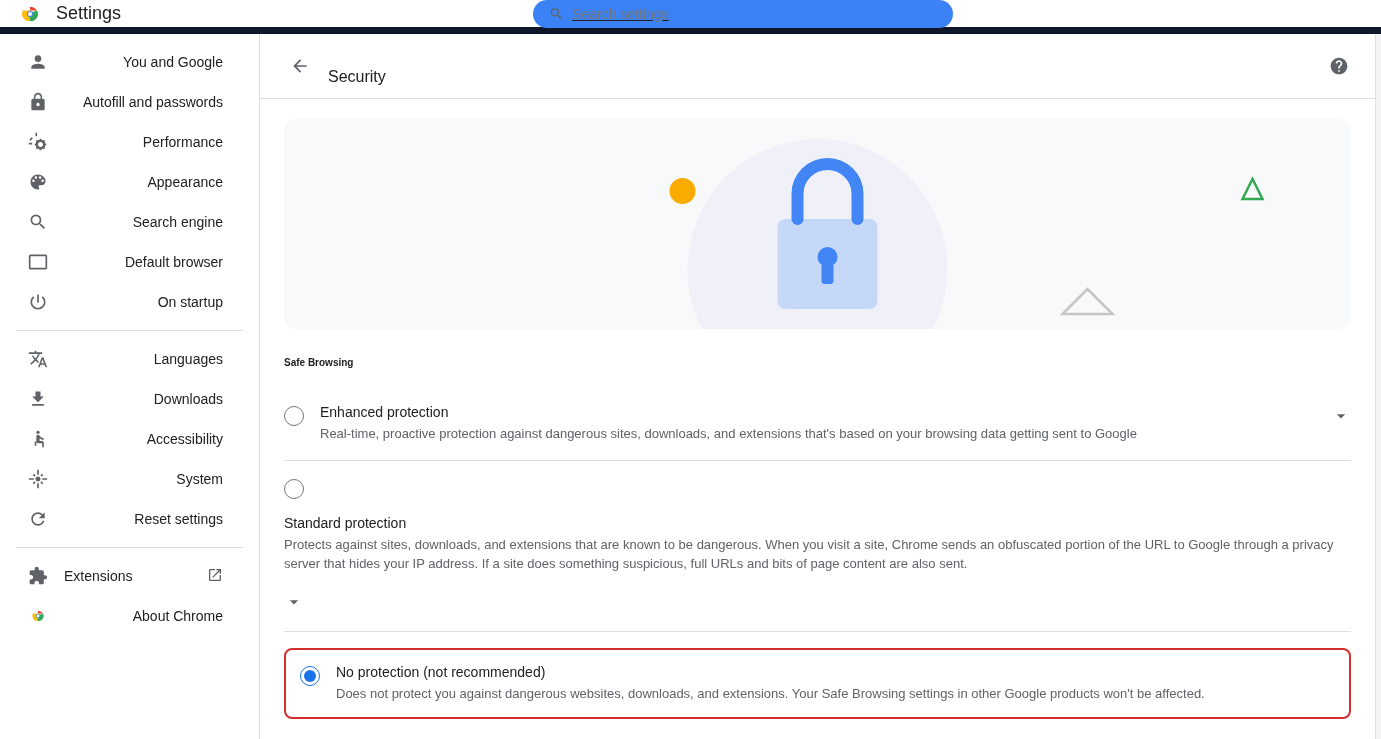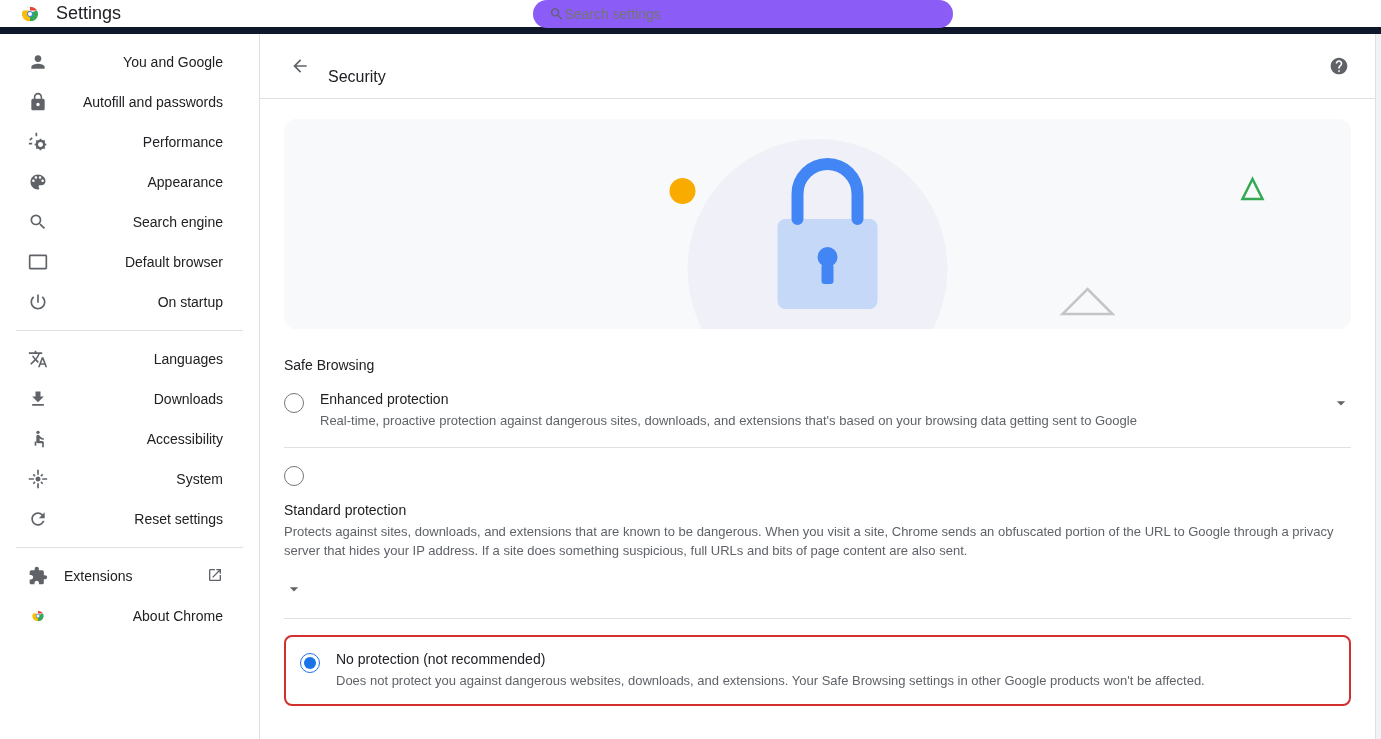--- a/index.html
+++ b/index.html
@@ -6,22 +6,22 @@
     body { font-family: 'Segoe UI', Arial, sans-serif; background: #fff; color: #202124; font-size: 14px; height: 739px; width: 1381px; overflow: hidden; display: flex; flex-direction: column; }
 
     .title-bar {
       display: flex; align-items: center; padding: 0 16px; height: 34px;
       border-bottom: 7px solid #0f172a; background: #fff; flex-shrink: 0;
     }
     .chrome-logo { width: 28px; height: 28px; margin-right: 12px; }
     .title-text { font-size: 18px; font-weight: 500; color: #202124; }
     .search-bar-wrap { flex: 1; display: flex; justify-content: center; }
     .search-bar {
-      display: flex; align-items: center; background: #8b5cf6;
-      border-radius: 24px; padding: 6px 16px; width: 420px; 
+      display: flex; align-items: center; background: #3b82f6;
+      border-radius: 24px; padding: 6px 16px; width: 420px; gap: 8px; text-decoration: underline;
     }
     .search-bar input { border: none; background: transparent; outline: none; font-size: 14px; color: #202124; width: 100%; }
 
     .main-layout { display: flex; flex: 1; overflow: hidden; }
 
     
     .sidebar { width: 260px; border-right: 1px solid #e0e0e0; overflow-y: auto; padding: 8px 0; flex-shrink: 0; background: #fff; }
     .sidebar-item {
       display: flex; align-items: center; padding: 10px 28px; cursor: pointer;
       border-radius: 0 24px 24px 0; margin-right: 8px; gap: 16px;
@@ -44,21 +44,21 @@
     .content-scroll { flex: 1; overflow-y: auto; padding: 0 24px 24px 24px; }
 
     
     .hero-banner {
       background: #f8f9fa; border-radius: 12px; margin: 20px 0;
       height: 210px; position: relative; overflow: hidden;
       display: flex; align-items: center; justify-content: center;
     }
 
     
-    .section-title { font-size: 14px; font-weight: 400; color: #202124; margin-bottom: 2px; padding-top: 8px; }
+    .section-title { font-size: 10px; font-weight: 700; color: #202124; margin-bottom: 20px; padding-top: 8px; }
     .option-card {
       display: flex; align-items: flex-start; padding: 16px 0;
       border-bottom: 1px solid #e0e0e0; gap: 16px;
     }
     .option-radio { width: 20px; height: 20px; flex-shrink: 0; margin-top: 2px; accent-color: #1a73e8; }
     .option-body { flex: 1; }
     .option-title { font-size: 14px; font-weight: 500; color: #202124; margin-bottom: 4px; }
     .option-desc { font-size: 13px; color: #5f6368; line-height: 1.5; }
     .option-expand { color: #5f6368; cursor: pointer; margin-top: 2px; }
 

